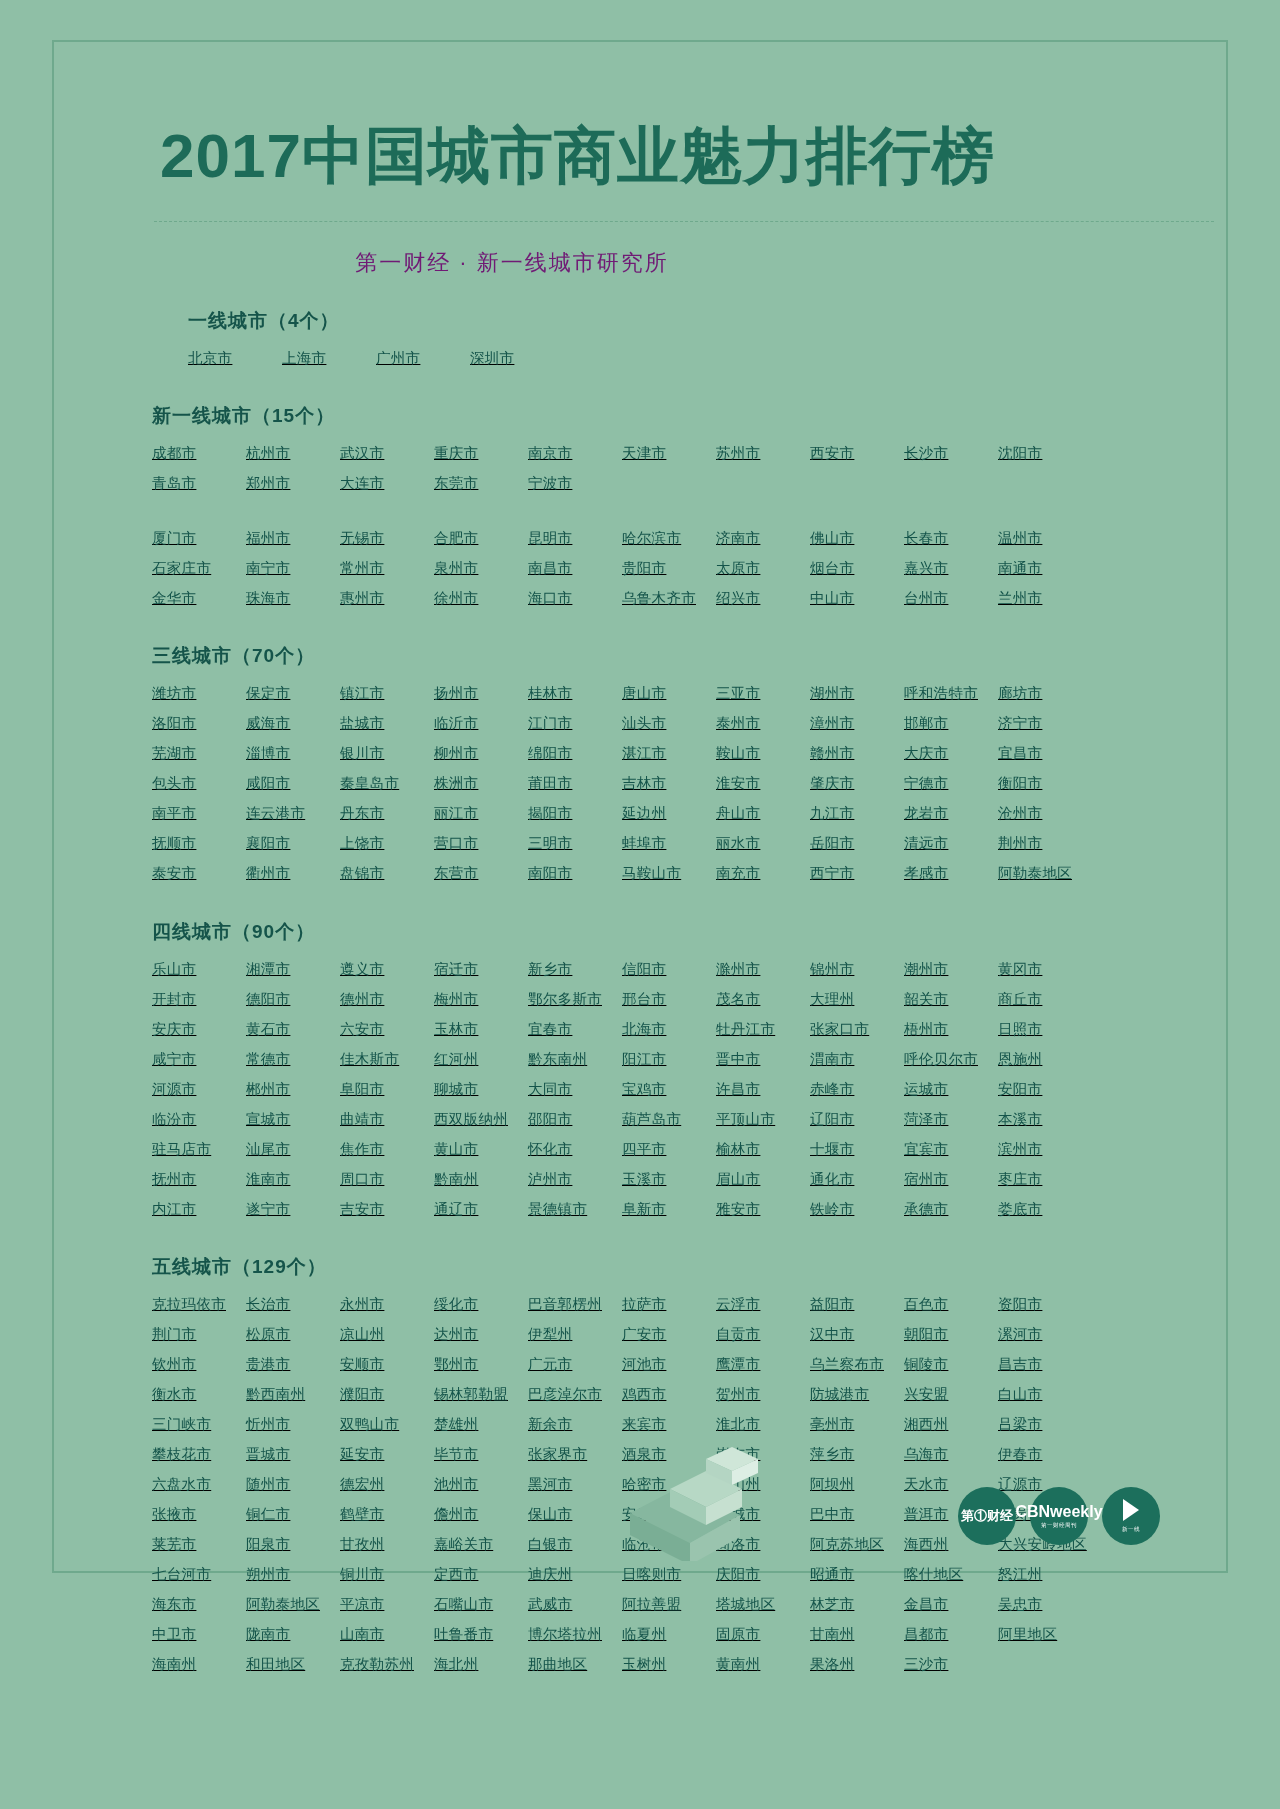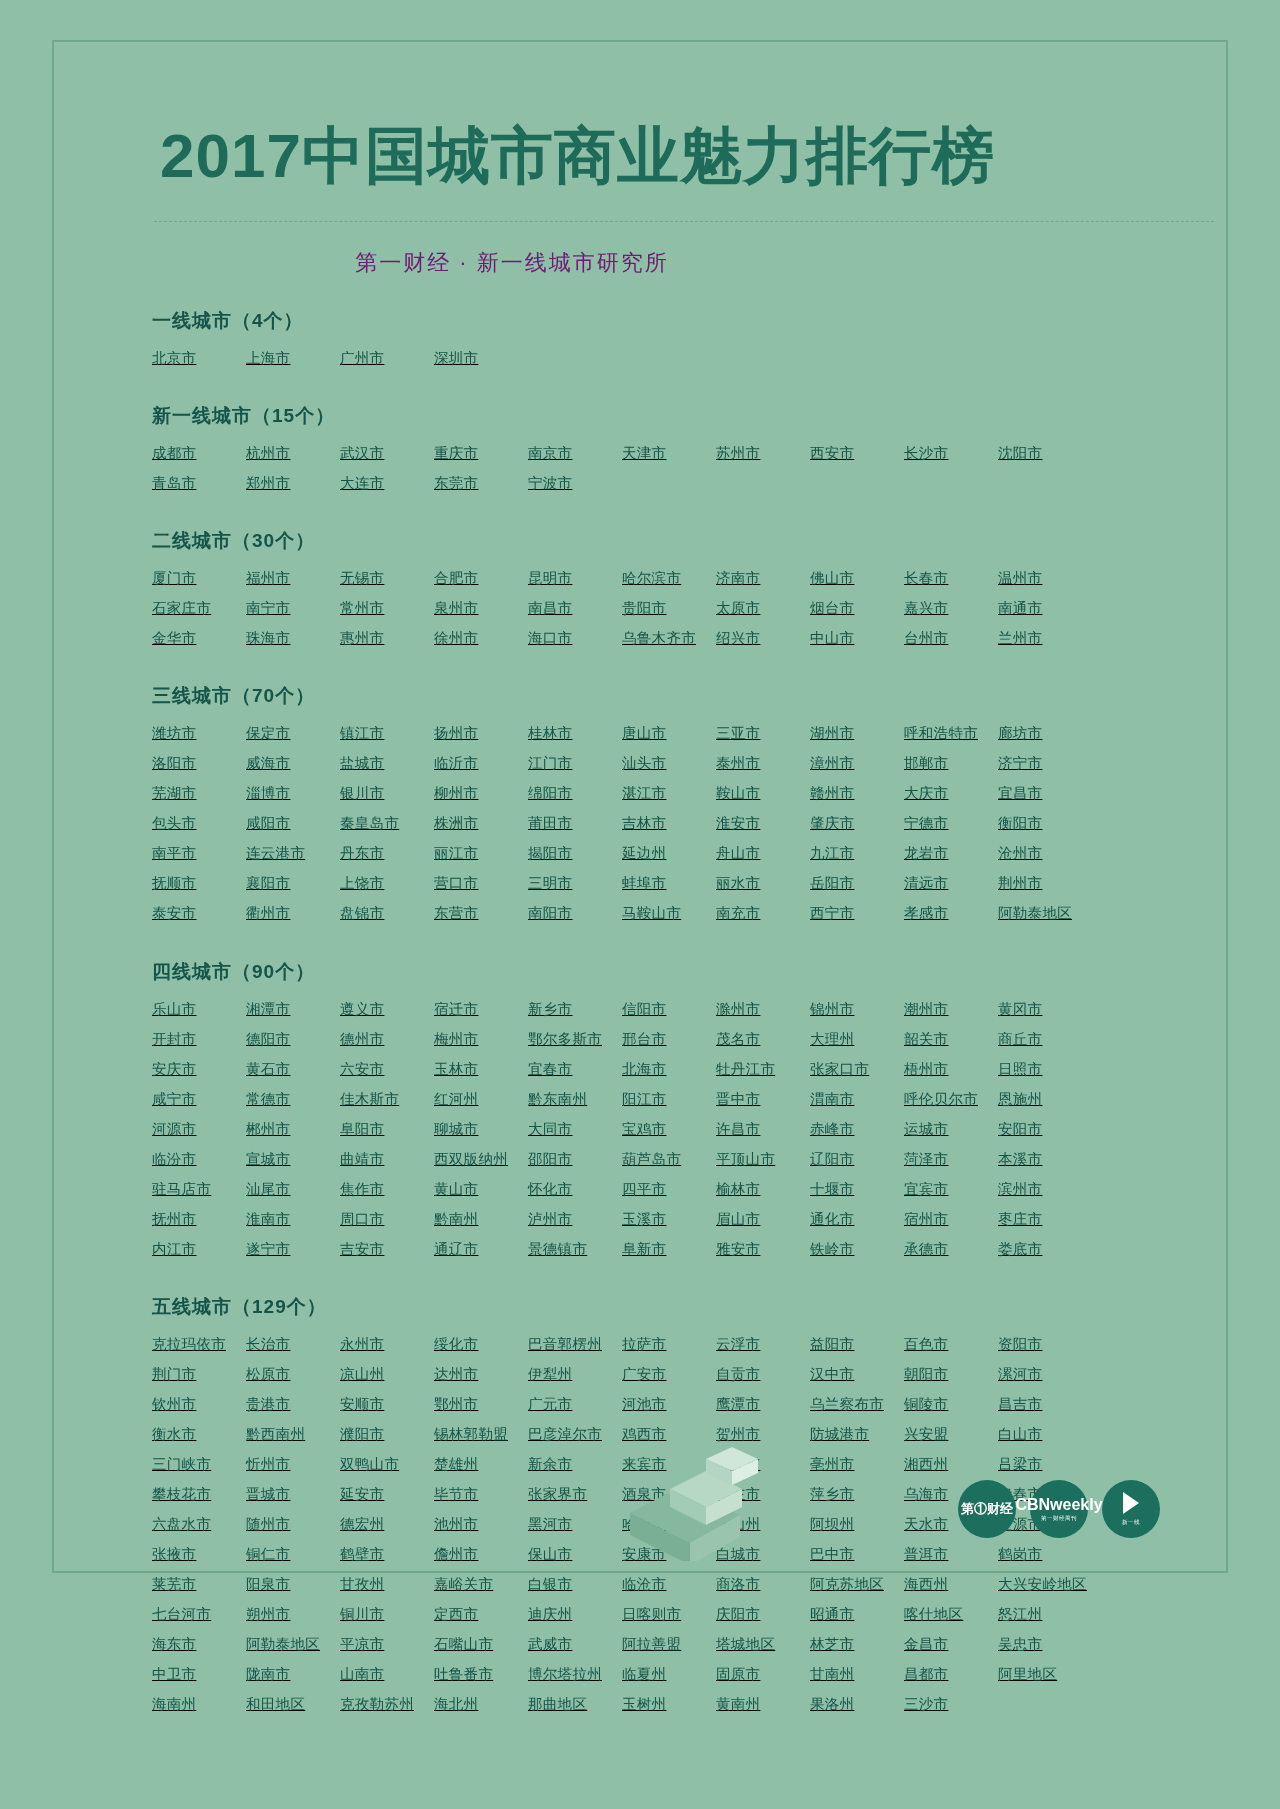--- a/index.html
+++ b/index.html
@@ -53,21 +53,21 @@
     margin: 26px 0 0 0;
     text-align: center;
     width: 720px;
     font-size: 22px;
     color: #701a75;
     letter-spacing: 2px;
   }
   .section {
     margin-top: 34px;
   }
-  .section.first { margin-top: 30px; }
+  .section.first { margin-top: 30px; margin-left: 36px; }
   .section-title {
     font-size: 19px;
     font-weight: bold;
     color: #15544a;
     letter-spacing: 1px;
     margin-bottom: 14px;
   }
   .city-grid {
     display: grid;
     grid-template-columns: repeat(10, 94px);
@@ -86,21 +86,21 @@
   .stairs {
     position: absolute;
     left: 610px;
     bottom: 52px;
     width: 200px;
     height: 130px;
   }
   .logos {
     position: absolute;
     right: 120px;
-    bottom: 75px;
+    bottom: 68px;
     display: flex;
     align-items: center;
     gap: 14px;
   }
   .logo-circle {
     width: 58px;
     height: 58px;
     border-radius: 50%;
     background: #1c6f5c;
     display: flex;
@@ -169,21 +169,20 @@
           <div class="city">沈阳市</div>
           <div class="city">青岛市</div>
           <div class="city">郑州市</div>
           <div class="city">大连市</div>
           <div class="city">东莞市</div>
           <div class="city">宁波市</div>
         </div>
     </div>
 
     <div class="section">
-      <div class="section-title">二线城市（30个）</div>
       <div class="city-grid">
           <div class="city">厦门市</div>
           <div class="city">福州市</div>
           <div class="city">无锡市</div>
           <div class="city">合肥市</div>
           <div class="city">昆明市</div>
           <div class="city">哈尔滨市</div>
           <div class="city">济南市</div>
           <div class="city">佛山市</div>
           <div class="city">长春市</div>

